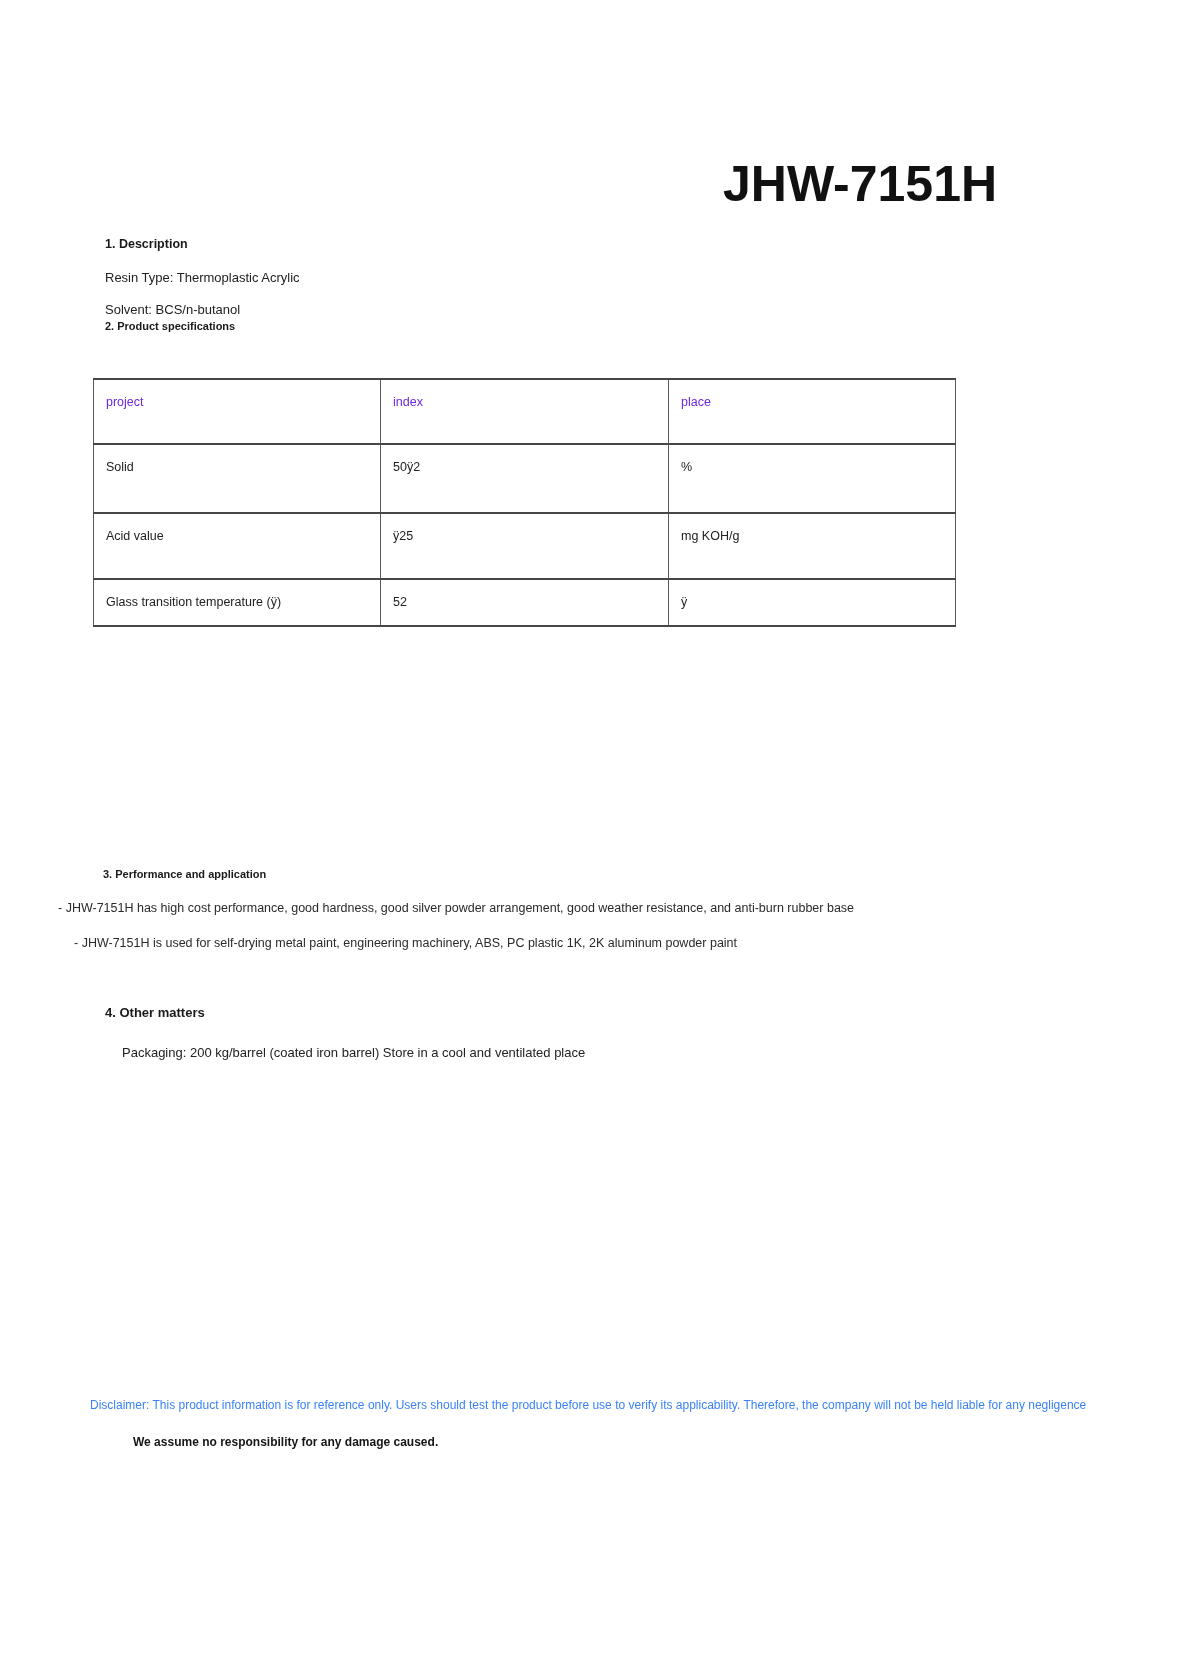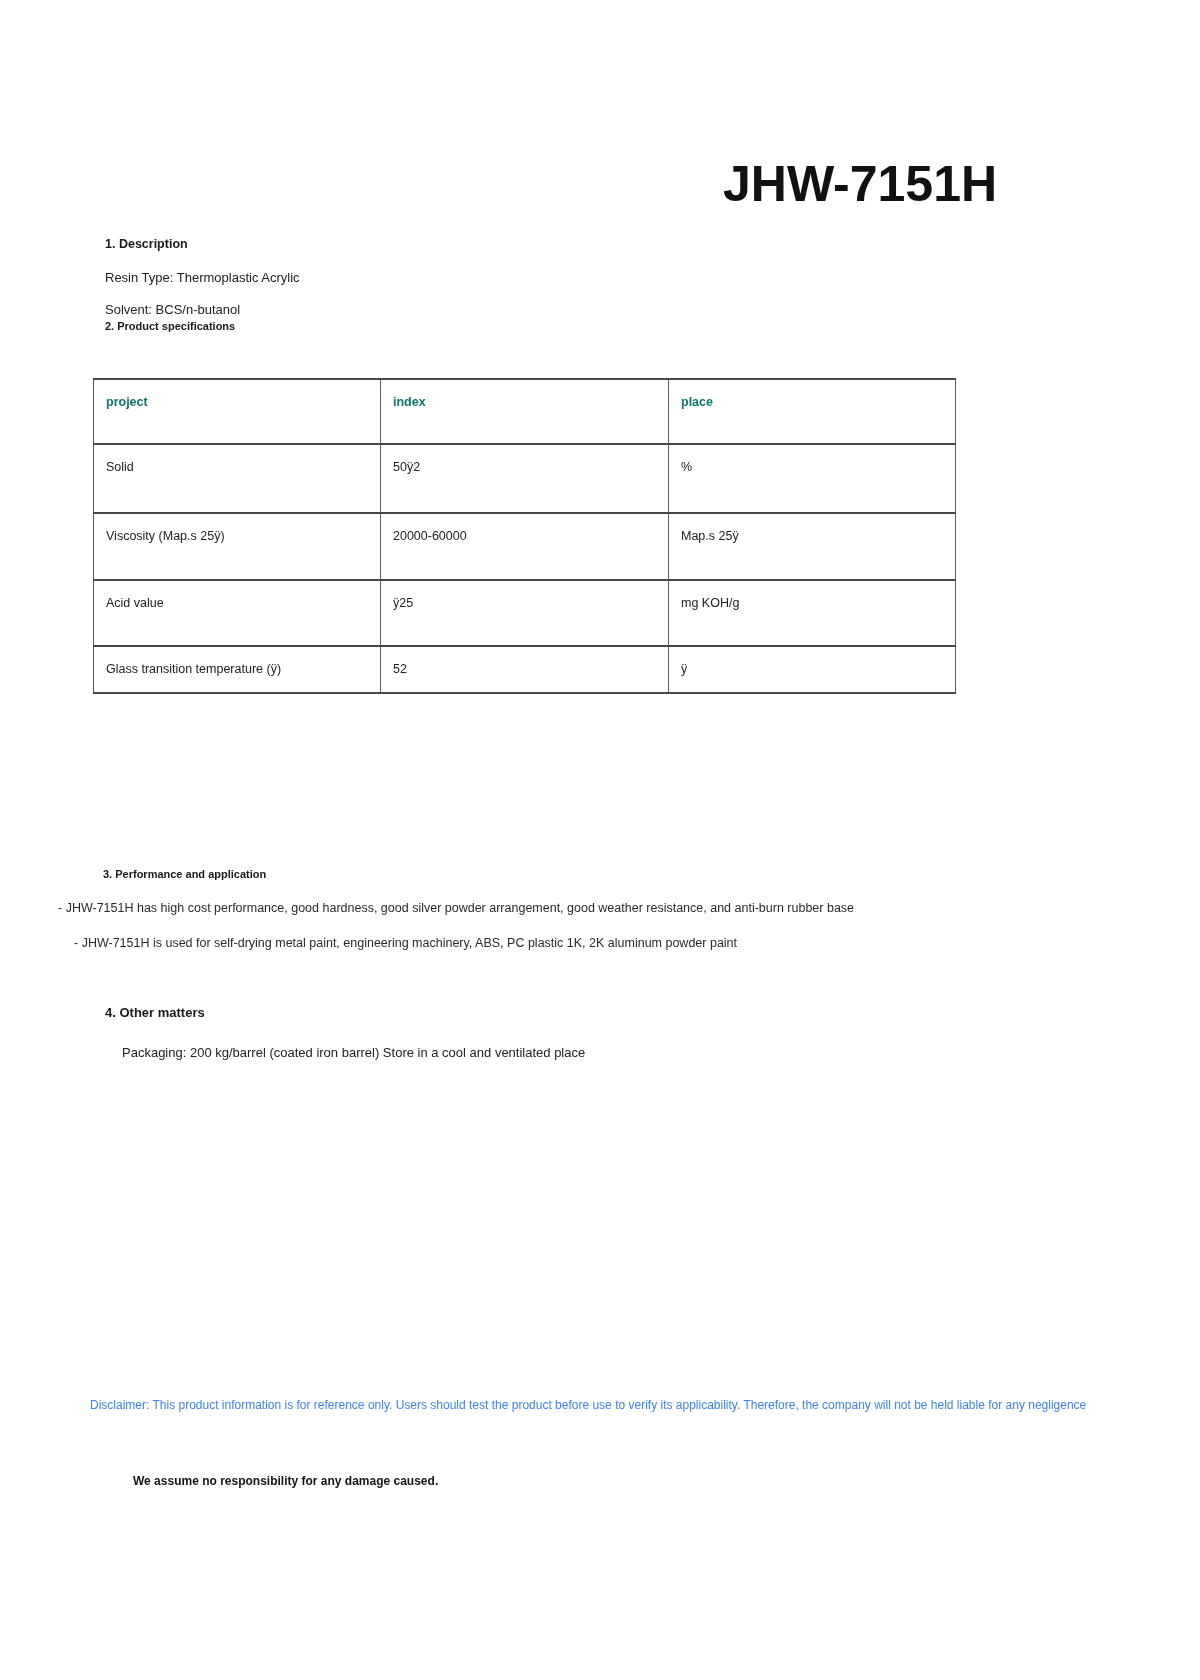--- a/index.html
+++ b/index.html
@@ -29,21 +29,21 @@
   .resin-line     { left: 105px; top: 270px; }
   .solvent-line   { left: 105px; top: 302px; }
   .sec2-heading   { left: 105px; top: 320px; }
   .sec3-heading   { left: 103px; top: 868px; }
   .bullet-1       { left: 58px;  top: 901px; }
   .bullet-2       { left: 74px;  top: 936px; }
   .sec4-heading   { left: 105px; top: 1005px; font-size: 13px; }
   .packaging-line { left: 122px; top: 1045px; }
 
   .disclaimer-1 { left: 90px;  top: 1398px; font-weight: normal; font-size: 12px; color: #3b82f6; }
-  .disclaimer-2 { left: 133px; top: 1435px; font-weight: bold; font-size: 12px; color: #151515; margin-top: 39px; }
+  .disclaimer-2 { left: 133px; top: 1435px; font-weight: bold; font-size: 12px; color: #151515; }
 
   table.spec {
     position: absolute; left: 93px; top: 378px;
     width: 862px;
     border-collapse: collapse;
     table-layout: fixed;
   }
   table.spec col.c1 { width: 287px; }
   table.spec col.c2 { width: 288px; }
   table.spec col.c3 { width: 287px; }
@@ -53,21 +53,21 @@
     border-top: 2px solid #474747;
     border-bottom: 2px solid #474747;
     vertical-align: top;
     text-align: left;
     padding: 15px 10px 0 12px;
     font-size: 12.5px;
     font-weight: normal;
     color: #222;
     overflow: hidden;
   }
-  table.spec th { font-weight: bold; color: #0f766e; }
+  table.spec th { font-weight: normal; color: #6d28d9; }
   .t-large { font-size: 17px; }
   .t-small { font-size: 9.5px; color: #333; }
   .t-smed  { font-size: 10.5px; color: #2d2d2d; }
 </style>
 </head>
 <body>
 
 <div class="abs doc-title">JHW-7151H</div>
 
 <div class="abs h-main sec1-heading">1. Description</div>
@@ -86,25 +86,20 @@
       <tr style="height:65px">
     <th>project</th>
     <th>index</th>
     <th>place</th>
   </tr>
   <tr style="height:69px">
     <td>Solid</td>
     <td class="t-large">50ÿ2</td>
     <td>%</td>
   </tr>
-  <tr style="height:67px">
-    <td>Viscosity (Map.s 25ÿ)</td>
-    <td>20000-60000</td>
-    <td>Map.s 25ÿ</td>
-  </tr>
   <tr style="height:66px">
     <td class="t-small">Acid value</td>
     <td class="t-large">ÿ25</td>
     <td>mg KOH/g</td>
   </tr>
   <tr style="height:47px">
     <td class="t-smed">Glass transition temperature (ÿ)</td>
     <td>52</td>
     <td class="t-large">ÿ</td>
   </tr>

